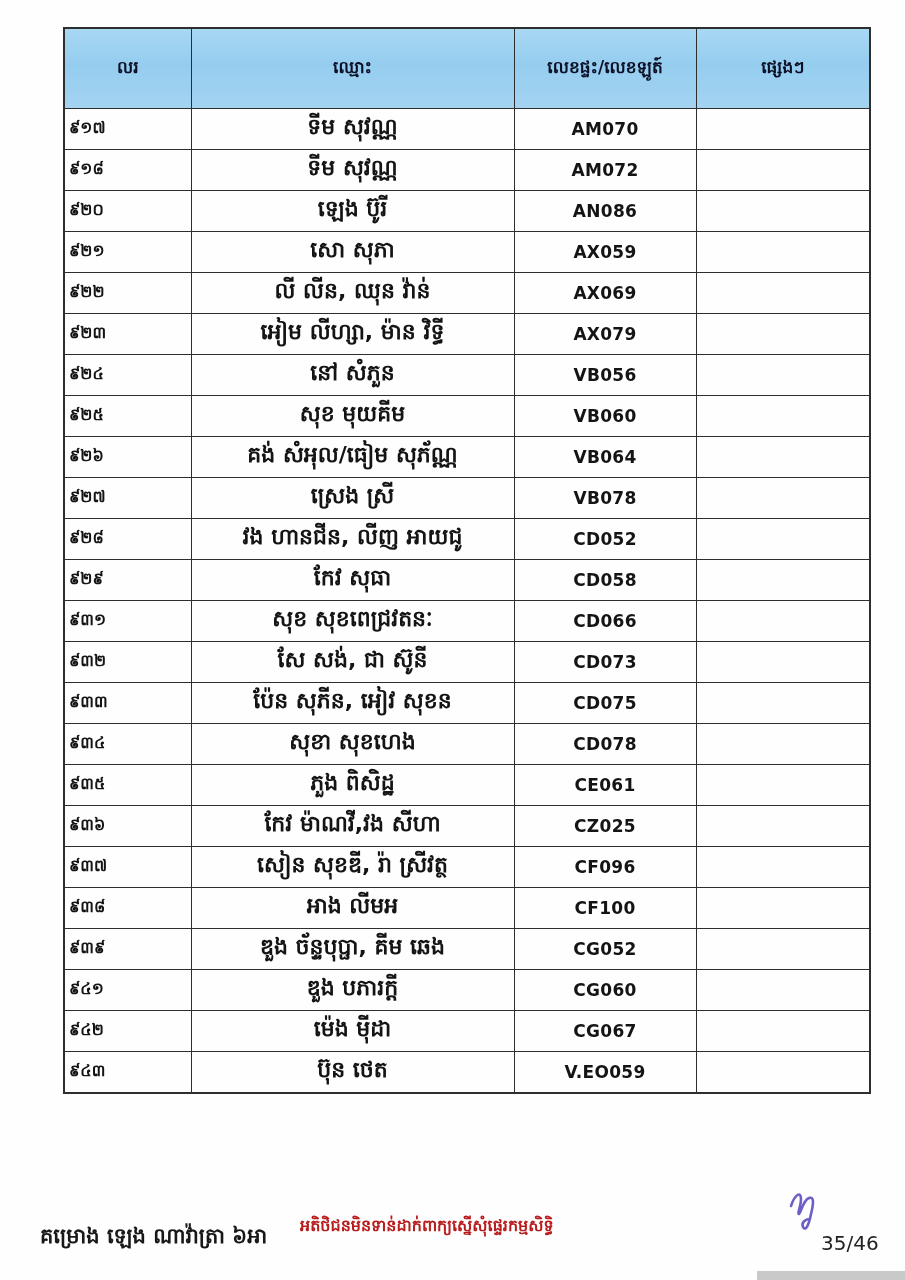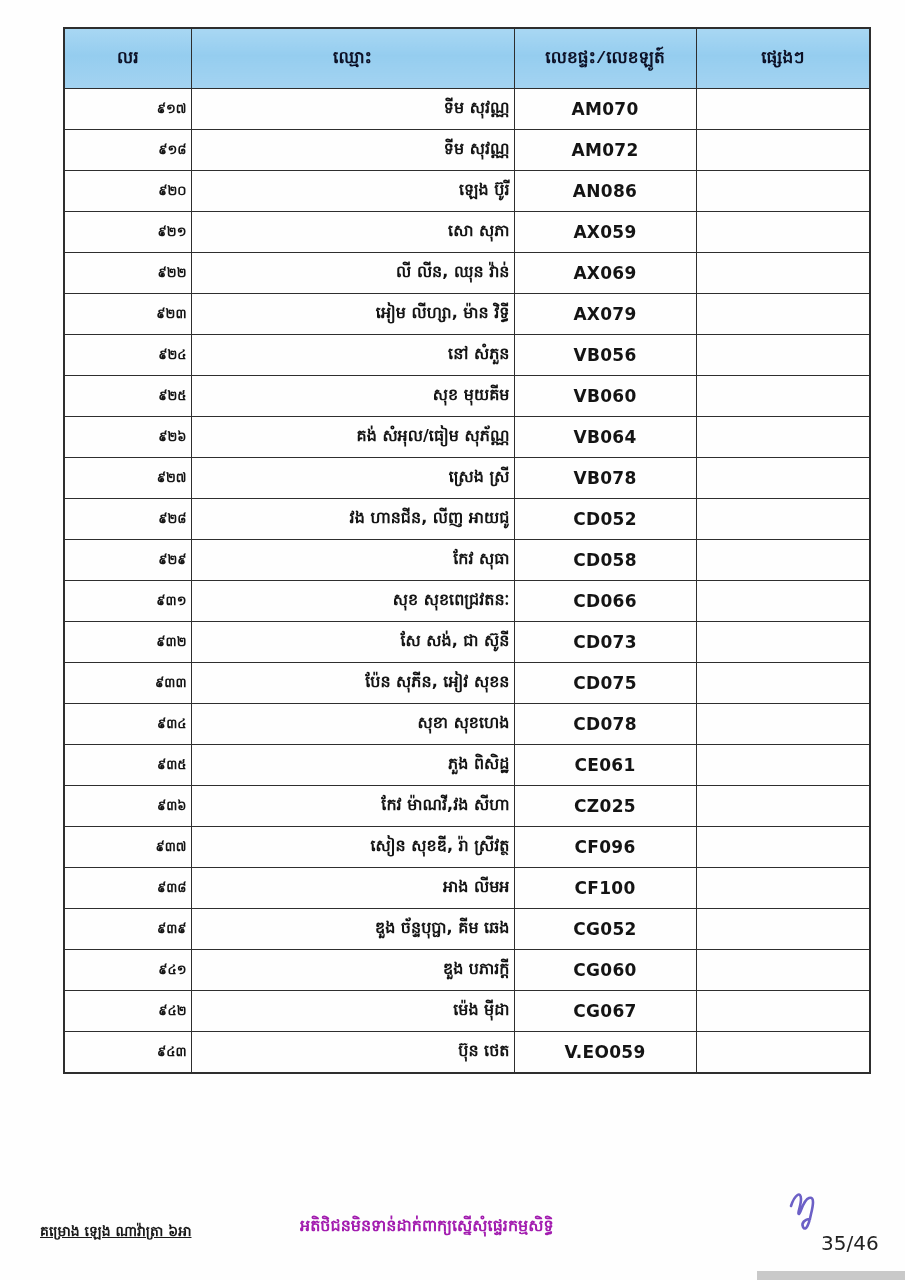--- a/index.html
+++ b/index.html
@@ -30,58 +30,56 @@
     border-width: 2.4px;
   }
   table.roster th {
     height: 55px;
     background: linear-gradient(180deg, #a8d7f3 0%, #95cdef 45%, #a3d3f1 100%);
     color: #0c1026;
     font-size: 17px;
     font-weight: 700;
     text-align: center;
     vertical-align: middle;
-    padding: 2px;
-    font-family: Liberation Mono, monospace;
+    padding: 12px;
   }
   table.roster td {
     height: 40px;
     vertical-align: middle;
     color: #141414;
     background: #fefefe;
     padding: 0 4px;
     overflow: hidden;
     white-space: nowrap;
   }
-  td.c-no   { text-align: right; font-size: 13px; font-weight: 700; }
-  td.c-name { text-align: right;  font-size: 16px; font-weight: 700; padding-left: 12px; }
+  td.c-no   { text-align: left; font-size: 16px; font-weight: 700; }
+  td.c-name { text-align: center;  font-size: 22px; font-weight: 700; padding-left: 12px; }
   td.c-code { text-align: center; font-size: 17px; font-weight: 600; letter-spacing: 0.3px; }
   td.c-other{ }
 
   .col-no    { width: 127px; }
   .col-name  { width: 323px; }
   .col-code  { width: 182px; }
   .col-other { width: 174px; }
 
   .footer-left {
     position: absolute;
     left: 40px;
     top: 1222px;
-    font-size: 14px;
+    font-size: 21px;
     font-weight: 700;
     color: #181818;
-    text-decoration: underline;
   }
   .footer-center {
     position: absolute;
     left: 300px;
     top: 1215px;
     font-size: 16px;
     font-weight: 700;
-    color: #a21caf;
+    color: #b91c1c;
   }
   .page-number {
     position: absolute;
     left: 821px;
     top: 1231px;
     font-size: 20px;
     font-weight: 500;
     color: #222222;
   }
   .handwriting {

